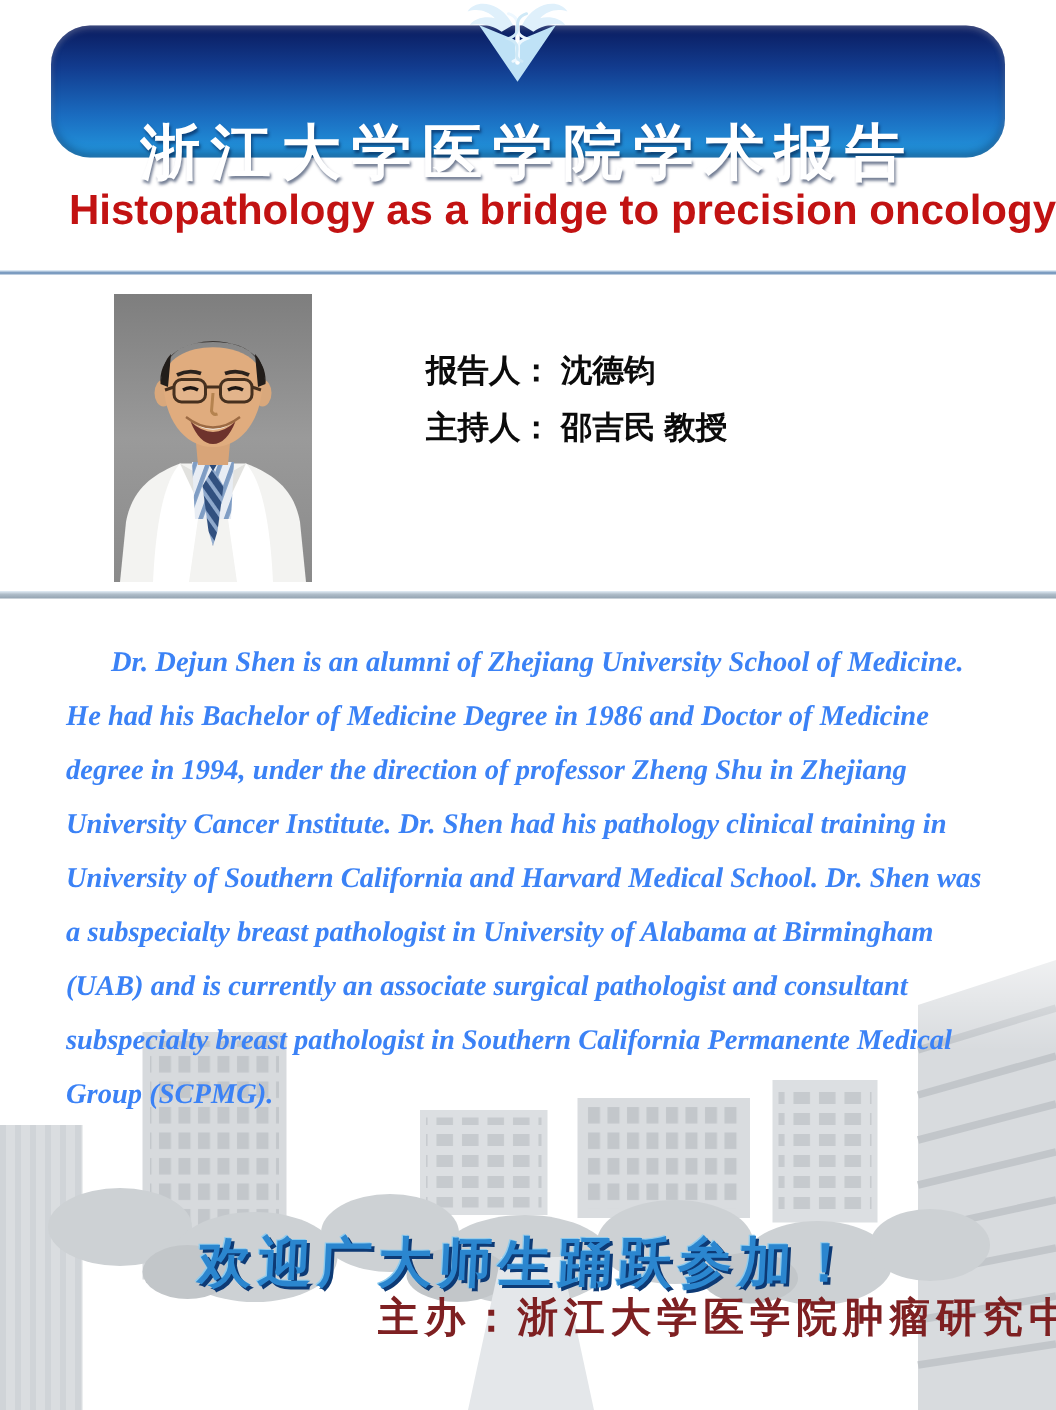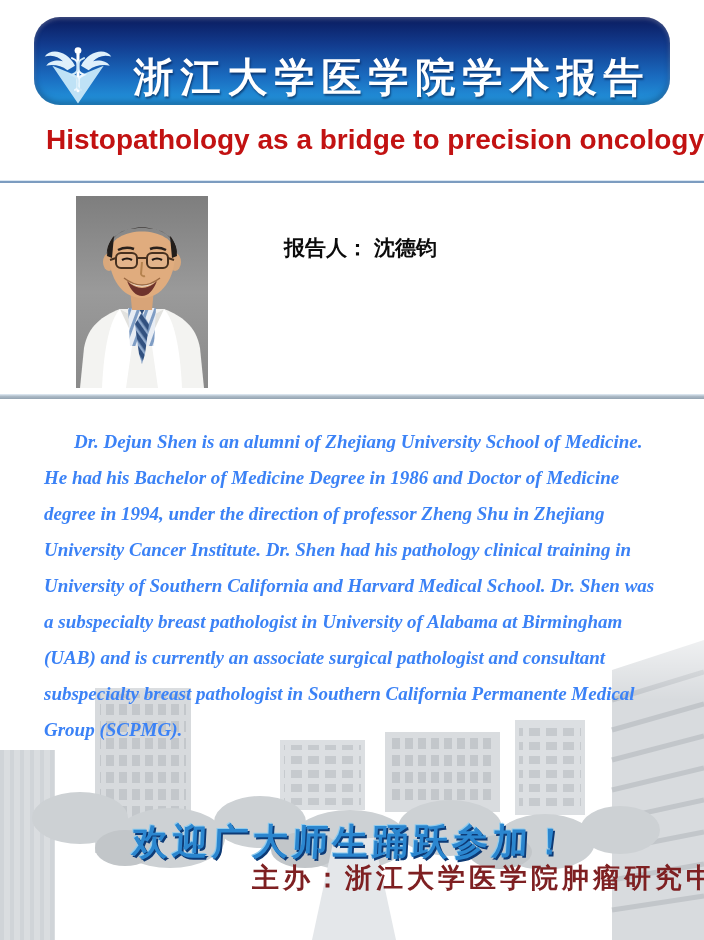--- a/index.html
+++ b/index.html
@@ -21,23 +21,24 @@
   }
   
   .banner {
     position: absolute;
     left: 34px; top: 17px;
     width: 636px; height: 88px;
     border-radius: 26px;
     background: linear-gradient(180deg, #0a1b5e 0%, #123c8f 32%, #1a6cc0 68%, #2398de 100%);
     box-shadow: inset 0 2px 4px rgba(255,255,255,0.25), inset 0 -3px 6px rgba(0,10,40,0.35);
     display: flex;
-    align-items: flex-end;
+    align-items: center;
     justify-content: center;
     gap: 18px;
+    flex-direction: column;
   }
   .banner-logo { width: 76px; height: 62px; flex: 0 0 auto; margin-left: -14px; }
   .banner-title {
     color: #ffffff;
     font-size: 40px;
     font-weight: bold;
     letter-spacing: 7px;
     white-space: nowrap;
     text-shadow: 1px 2px 2px rgba(0,20,60,0.55);
     font-family: "Liberation Sans", sans-serif;
@@ -275,20 +276,23 @@
       <path d="M51 85 Q66 99 81 85 Q75 100 66 100 Q57 100 51 85 Z" fill="#6e332c"></path>
       <path d="M53 86 Q66 95 79 86 Q66 92 53 86 Z" fill="#f6f2ec"></path>
       <path d="M48 82 Q66 96 84 82" stroke="#9c6a43" stroke-width="1.5" fill="none"></path>
     </svg>
   </div>
 
   <div class="info-list">
     <div class="info-row">
       <span class="lbl">报告人：</span><span>沈德钧</span>
     </div>
+    <div class="info-row">
+      <span class="lbl">主持人：</span><span>邵吉民 教授</span>
+    </div>
   </div>
 
   <div class="divider-2"></div>
 
   <div class="bio">
     <p>Dr. Dejun Shen is an alumni of Zhejiang University School of Medicine. He had his Bachelor of Medicine Degree in 1986 and Doctor of Medicine degree in 1994, under the direction of professor Zheng Shu in Zhejiang University Cancer Institute. Dr. Shen had his pathology clinical training in University of Southern California and Harvard Medical School. Dr. Shen was a subspecialty breast pathologist in University of Alabama at Birmingham (UAB) and is currently an associate surgical pathologist and consultant subspecialty breast pathologist in Southern California Permanente Medical Group (SCPMG).</p>
   </div>
 
   <div class="welcome">欢迎广大师生踊跃参加！</div>
   <div class="organizer">主办：浙江大学医学院肿瘤研究中心</div>

